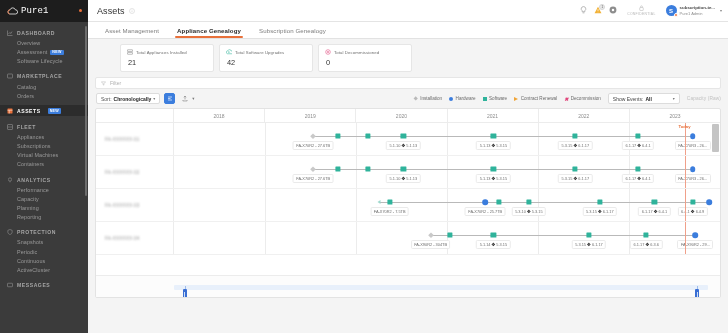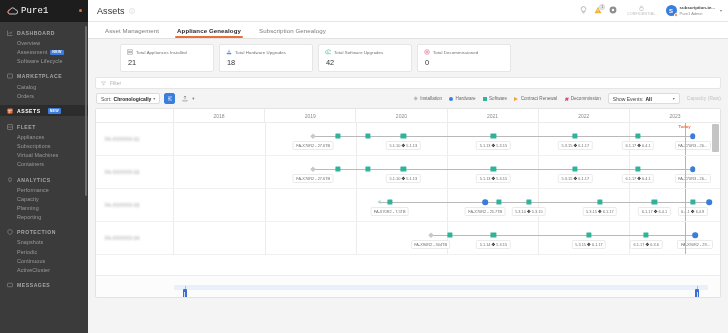--- a/index.html
+++ b/index.html
@@ -413,30 +413,20 @@
       <div class="cards">
         <div class="card">
           <div class="card-top">
             <svg width="6" height="6" viewBox="0 0 12 12">
                 <rect x="1" y="1.5" width="10" height="3.6" rx=".6" stroke="#8a8a8a" fill="none" stroke-width="1.1"></rect>
                 <rect x="1" y="6.9" width="10" height="3.6" rx=".6" stroke="#8a8a8a" fill="none" stroke-width="1.1"></rect>
               </svg>
             <span class="card-label">Total Appliances Installed</span>
           </div>
           <div class="card-val">21</div>
-        </div>
-        <div class="card">
-          <div class="card-top">
-            <svg width="6" height="6" viewBox="0 0 12 12">
-                <path d="M6 1.5v4.5M4 4.4L6 6.4l2-2" stroke="#5b8fd6" fill="none" stroke-width="1.2"></path>
-                <rect x="1.5" y="7.6" width="9" height="2.8" rx=".6" fill="#5b8fd6"></rect>
-              </svg>
-            <span class="card-label">Total Hardware Upgrades</span>
-          </div>
-          <div class="card-val">18</div>
         </div>
         <div class="card">
           <div class="card-top">
             <svg width="6" height="6" viewBox="0 0 12 12">
                 <path d="M3 9.5a3 3 0 0 1 .4-5.9A4 4 0 0 1 10.8 4a2.8 2.8 0 0 1 .2 5.5z" stroke="#2fb39b" fill="none" stroke-width="1.1"></path>
                 <path d="M6 8V5.2M4.7 6.4L6 5.1l1.3 1.3" stroke="#2fb39b" fill="none" stroke-width="1.1"></path>
               </svg>
             <span class="card-label">Total Software Upgrades</span>
           </div>
           <div class="card-val">42</div>

